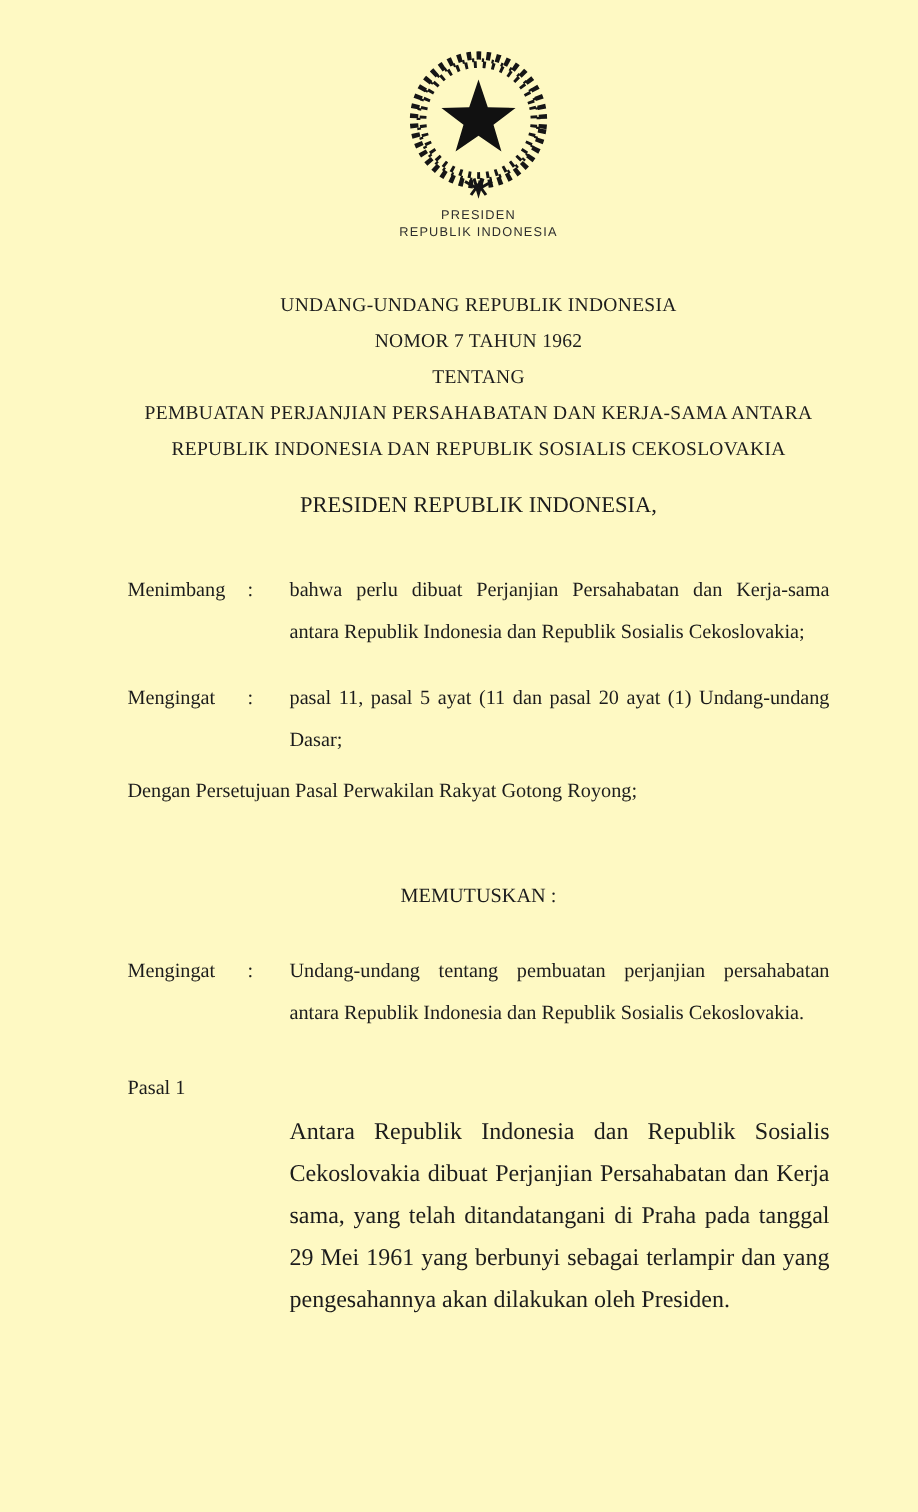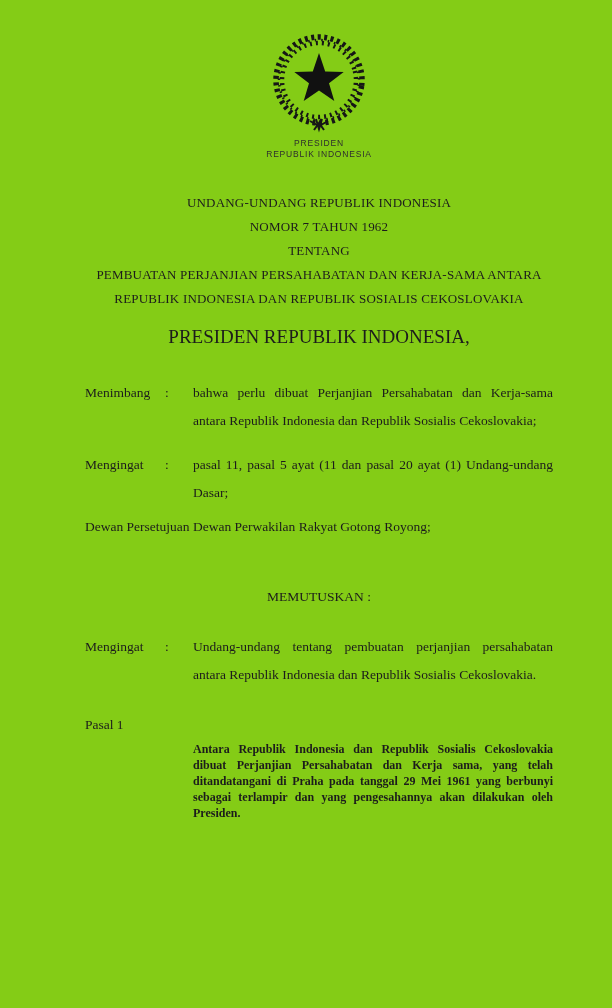--- a/index.html
+++ b/index.html
@@ -6,21 +6,21 @@
   body{
     width:612px;height:1008px;
     background:#ffffff;
     overflow:hidden;
     font-family:"Liberation Serif", serif;
     color:#1c1c1c;
   }
   .page{
     position:relative;
     width:612px;height:1008px;
-    background:#84cc16;
+    background:#fef9c3;
   }
   .content{
     margin-left:85px;
     width:468px;
   }
   
   .emblem-wrap{
     padding-top:33px;
     text-align:center;
   }
@@ -38,21 +38,21 @@
   .title-block{
     margin-top:31px;
     text-align:center;
     font-size:13px;
     line-height:24px;
     letter-spacing:0.2px;
   }
   .opening-line{
     margin-top:18px;
     text-align:center;
-    font-size:19px;
+    font-size:15px;
     line-height:16px;
   }
   
   .row{
     display:grid;
     grid-template-columns:80px 28px 360px;
     font-size:13.5px;
     line-height:28px;
   }
   .row .label{text-align:left;}
@@ -76,23 +76,22 @@
     margin-top:28px;
     text-align:left;
     font-size:13.5px;
     line-height:16px;
   }
   .article-body{
     margin-top:8px;
     margin-left:108px;
     width:360px;
     text-align:justify;
-    font-size:12px;
-    line-height:16px;
-    font-weight:bold;
+    font-size:16px;
+    line-height:28px;
   }
   .catchword{
     margin-top:26px;
     text-align:right;
     font-size:13.5px;
     line-height:16px;
   }
 </style>
 </head>
 <body>
@@ -138,21 +137,21 @@
       <div class="colon">:</div>
       <div class="text">bahwa perlu dibuat Perjanjian Persahabatan dan Kerja-sama antara Republik Indonesia dan Republik Sosialis Cekoslovakia;</div>
     </div>
 
     <div class="row row-mengingat">
       <div class="label">Mengingat</div>
       <div class="colon">:</div>
       <div class="text">pasal 11, pasal 5 ayat (11 dan pasal 20 ayat (1) Undang-undang Dasar;</div>
     </div>
 
-    <div class="plain-line">Dewan Persetujuan Dewan Perwakilan Rakyat Gotong Royong;</div>
+    <div class="plain-line">Dengan Persetujuan Pasal Perwakilan Rakyat Gotong Royong;</div>
 
     <div class="decision-heading">MEMUTUSKAN :</div>
 
     <div class="row row-menetapkan">
       <div class="label">Mengingat</div>
       <div class="colon">:</div>
       <div class="text">Undang-undang tentang pembuatan perjanjian persahabatan antara Republik Indonesia dan Republik Sosialis Cekoslovakia.</div>
     </div>
 
     <div class="article-heading">Pasal 1</div>

